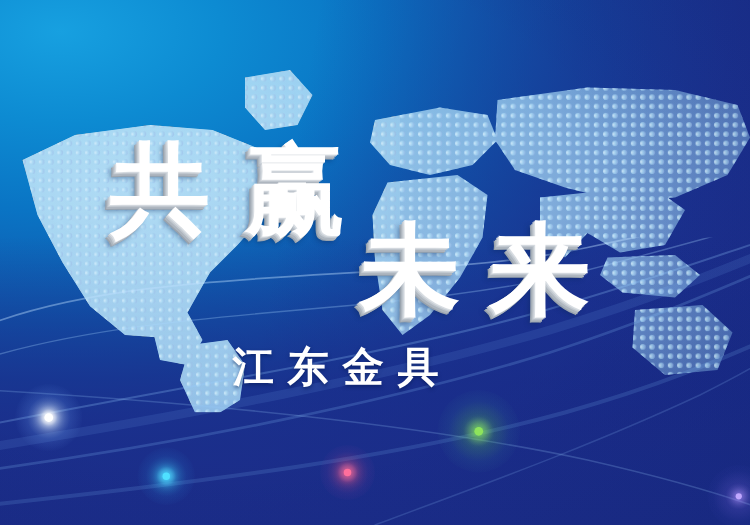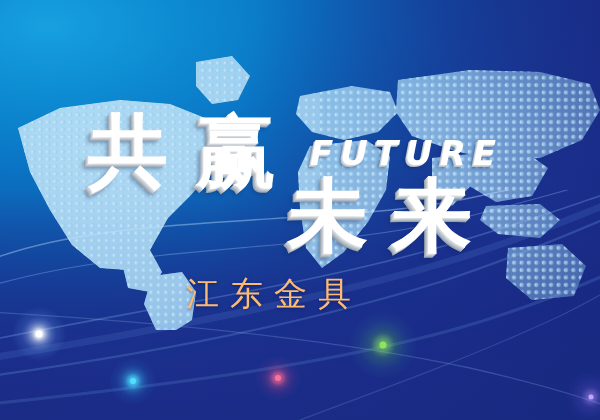--- a/index.html
+++ b/index.html
@@ -119,24 +119,24 @@
       -1px 1px 0 #d3d9df,
       -2px 2px 0 #b9c1c9,
       -3px 3px 3px rgba(10,40,90,0.5);
   }
 
   .company {
     position: absolute;
     left: 186px;
     top: 272px;
     font-family: "DejaVu Serif", "Liberation Serif", serif;
-    font-weight: normal;
+    font-weight: bold;
     font-size: 33px;
     letter-spacing: 11px;
-    color: #fdba74;
+    color: #ffffff;
     text-shadow: 0 1px 3px rgba(5,25,80,0.55);
     text-align: right;
   }
 </style>
 </head>
 <body>
 
 <div id="banner">
 
   <div class="bg-base"></div>
@@ -272,21 +272,20 @@
 
   <div class="glow" style="left:566px; top:372px; width:50px; height:50px;
               background: radial-gradient(circle, rgba(180,150,255,0.40) 0%, rgba(120,100,220,0.20) 30%, rgba(70,70,190,0.07) 58%, rgba(40,50,160,0) 80%);">
     <span class="glow-core" style="width:5px;height:5px;background:#c0a8ff;box-shadow:0 0 6px 2px rgba(170,140,250,0.6);"></span>
   </div>
 
   <div class="headline">
     <span class="cn-big row1 char-gong">共</span>
     <span class="cn-big row1 char-ying">赢</span>
 
-    <span class="future">FUTURE</span>
 
     <span class="cn-big row2 char-wei">未</span>
     <span class="cn-big row2 char-lai">来</span>
 
     <span class="company">江东金具</span>
   </div>
 
 </div>
 
 </body></html>

